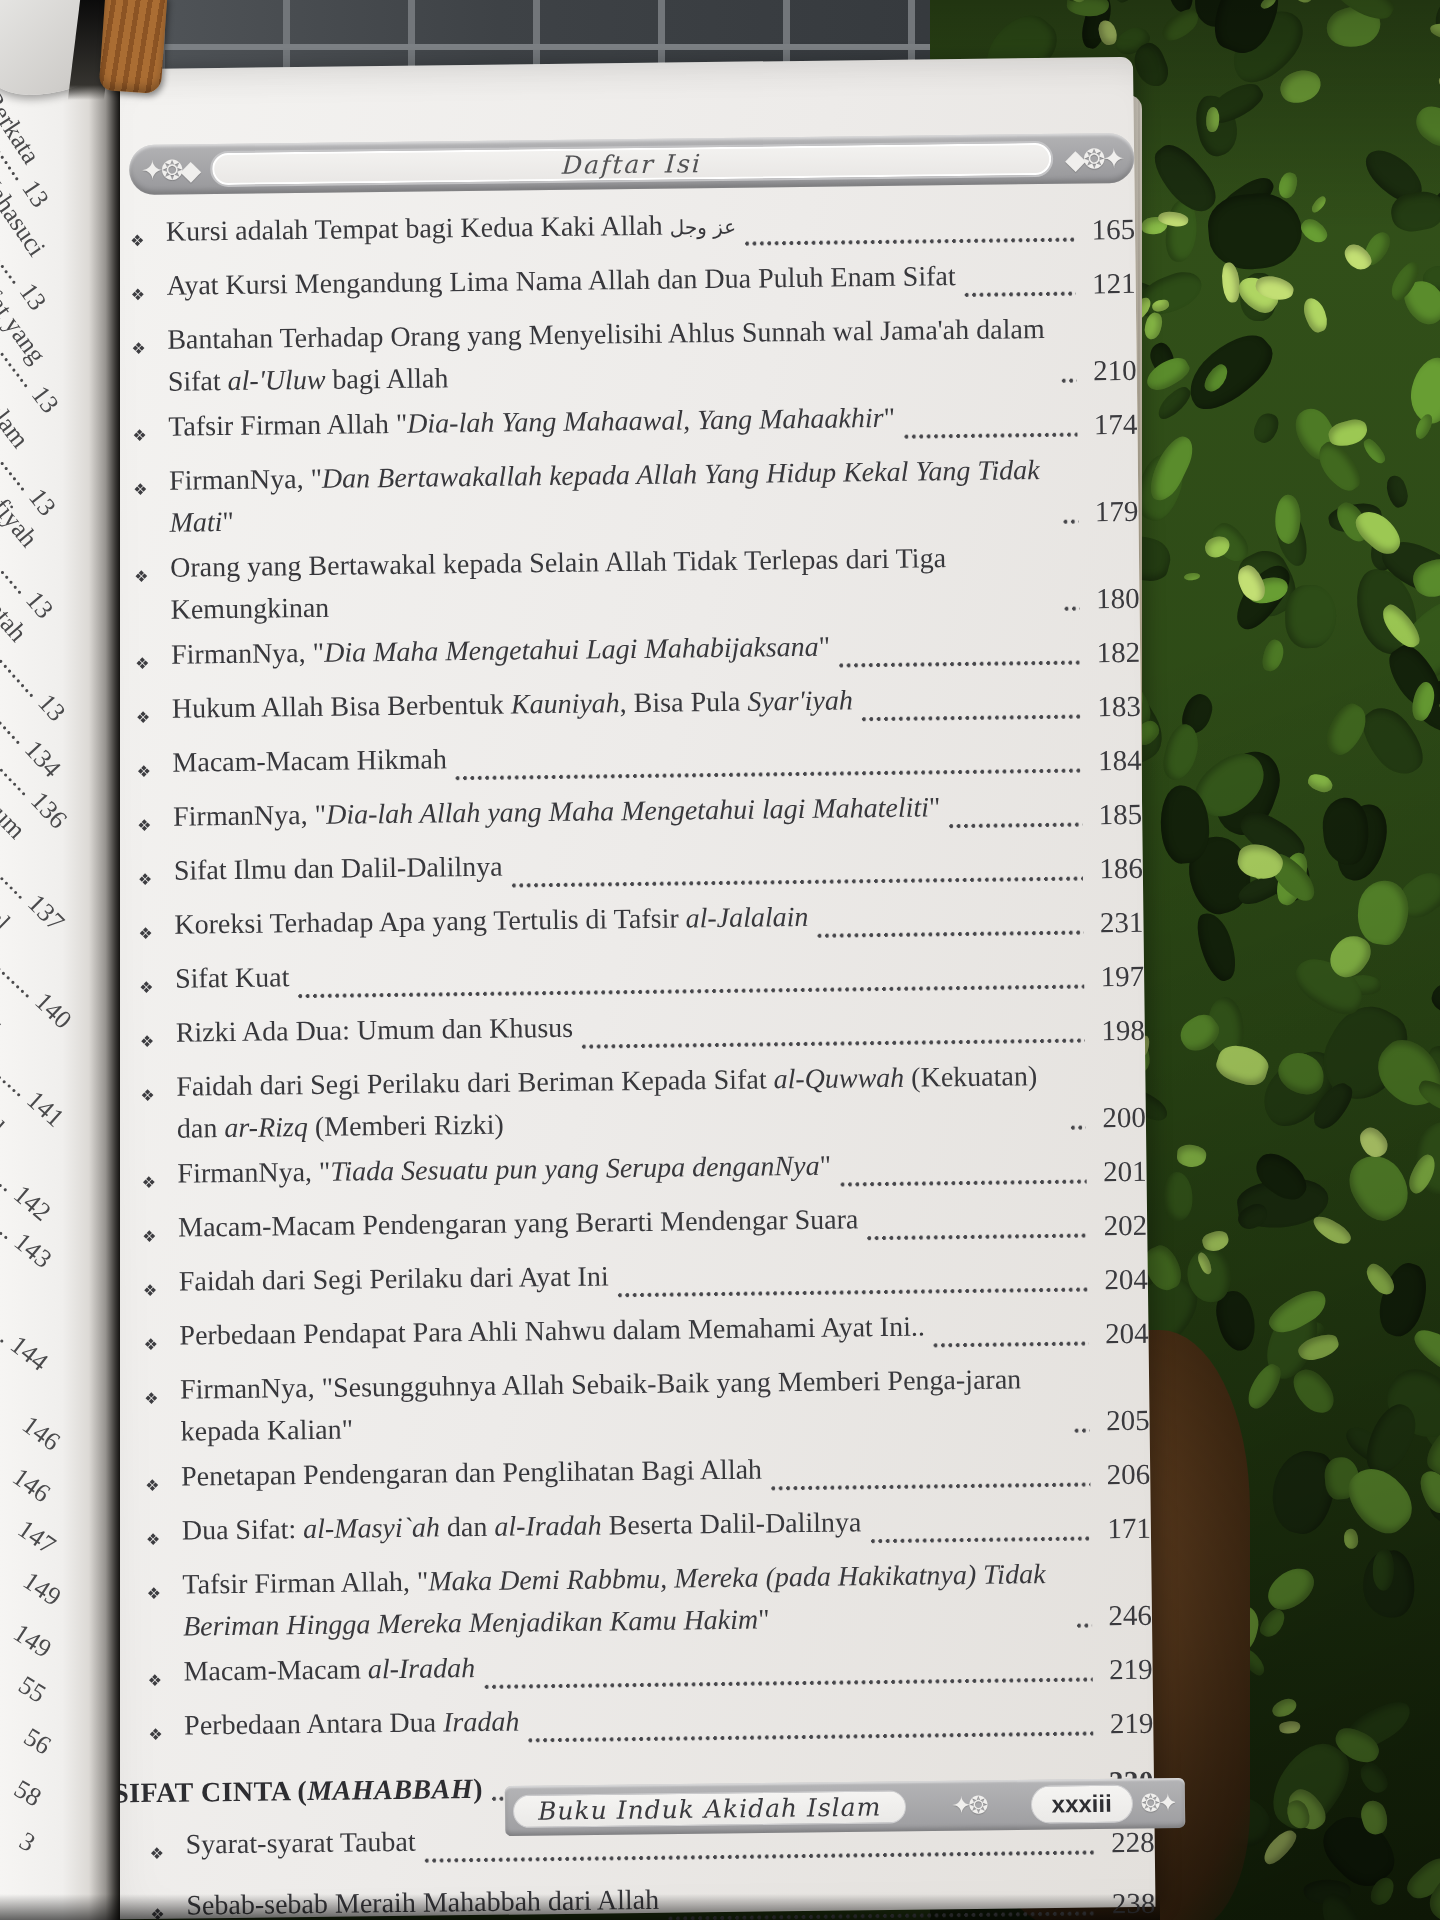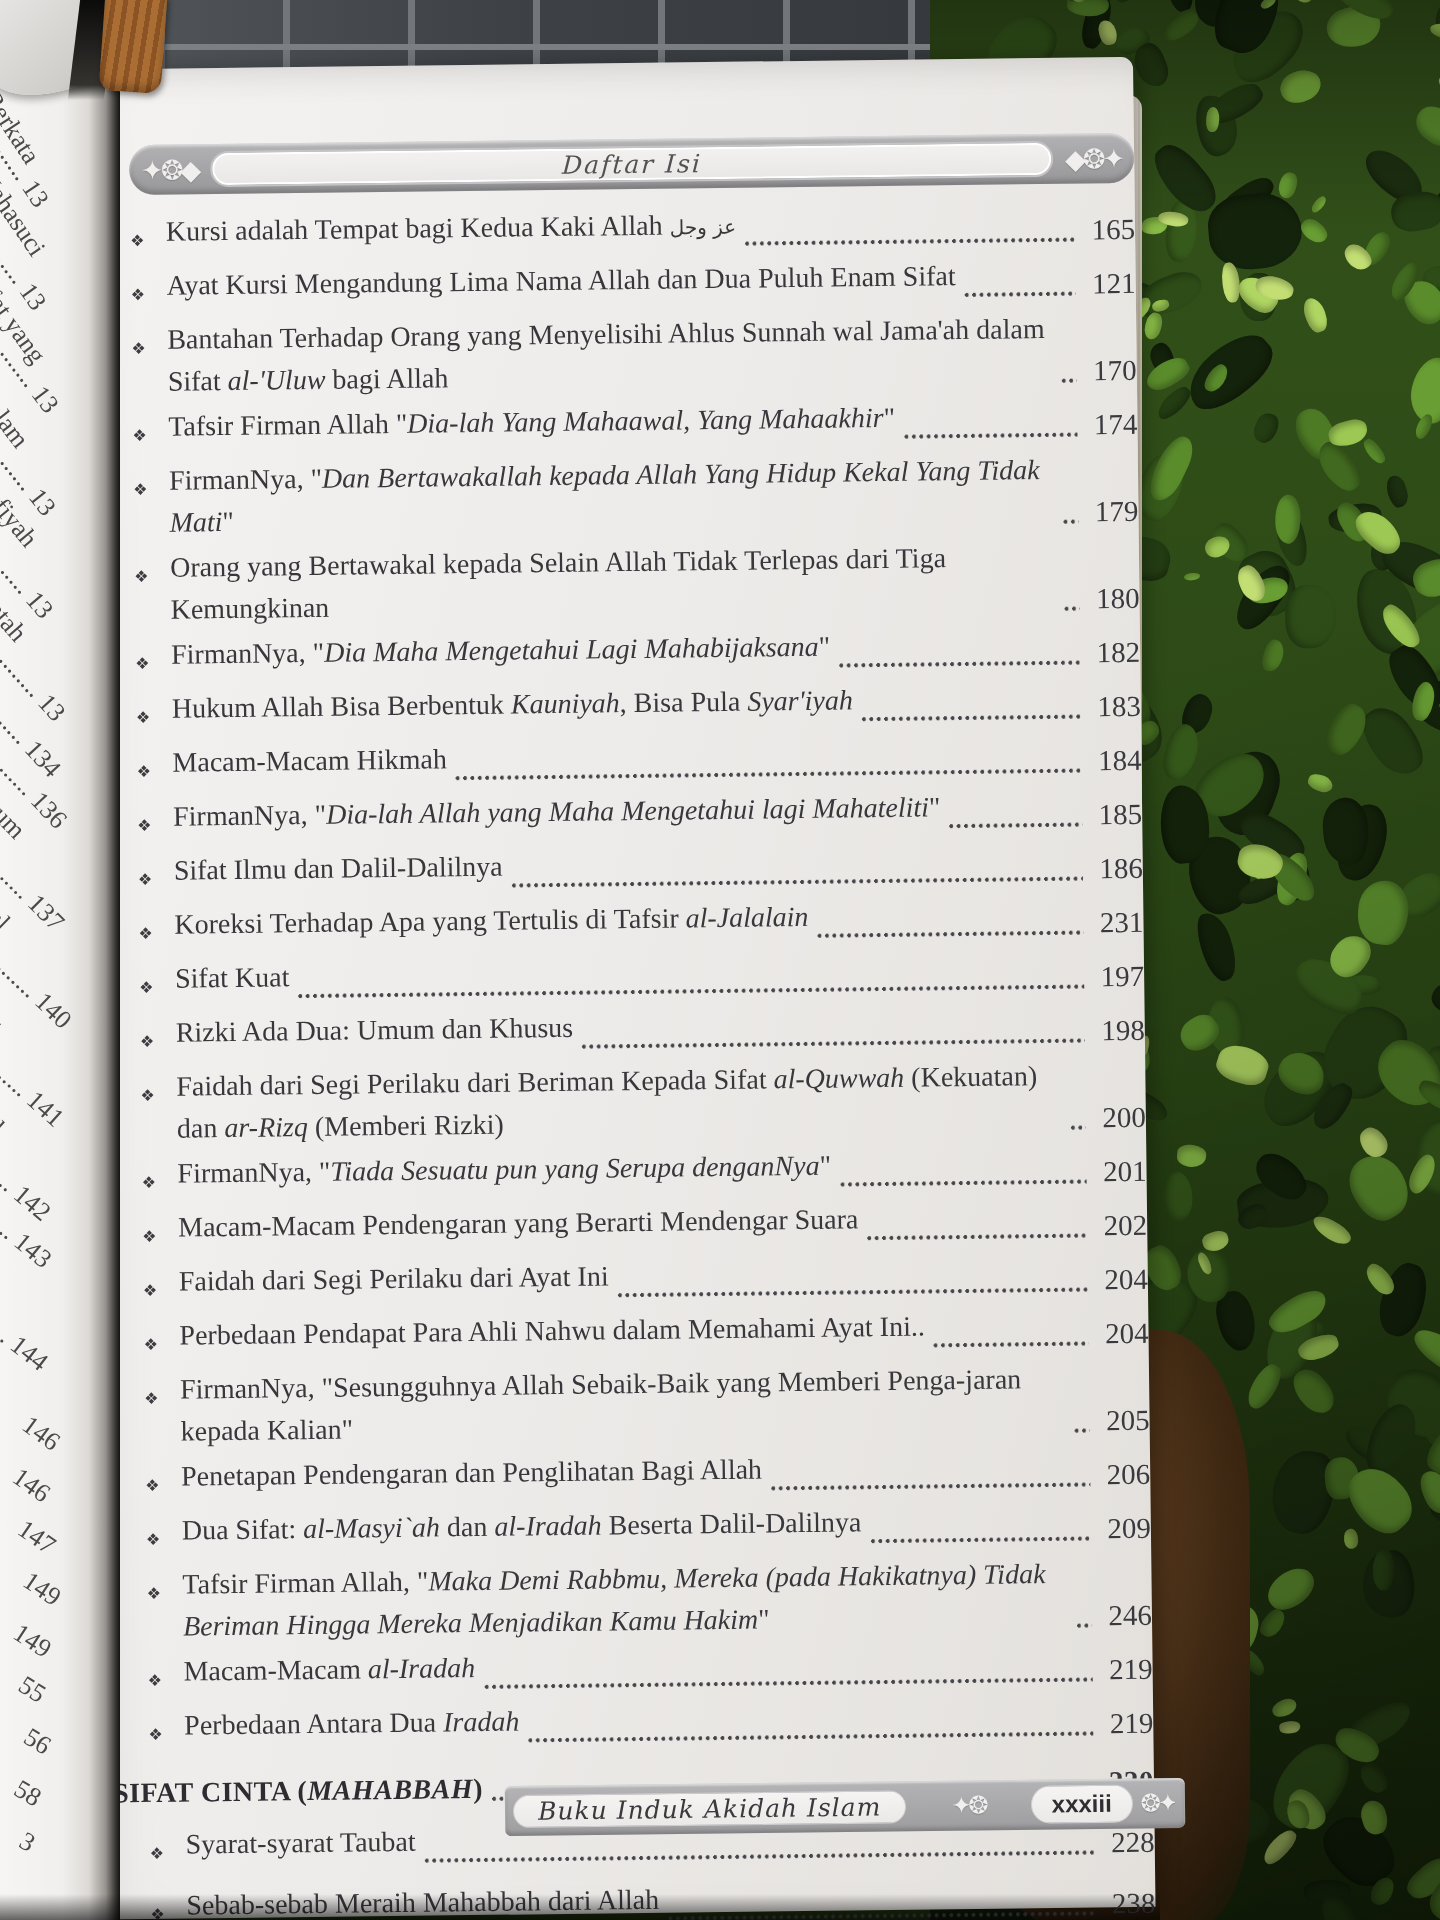--- a/index.html
+++ b/index.html
@@ -430,21 +430,21 @@
           <div class="toc-row">
             <span class="bullet">❖</span>
             <span class="txt"><span>Ayat Kursi Mengandung Lima Nama Allah dan Dua Puluh Enam Sifat</span></span>
             <span class="leader"></span>
             <span class="num">121</span>
           </div>
           <div class="toc-row">
             <span class="bullet">❖</span>
             <span class="txt"><span>Bantahan Terhadap Orang yang Menyelisihi Ahlus Sunnah wal Jama'ah dalam Sifat </span><span class="it">al-'Uluw</span><span> bagi Allah </span></span>
             <span class="leader"></span>
-            <span class="num">170</span>
+            <span class="num">210</span>
           </div>
           <div class="toc-row">
             <span class="bullet">❖</span>
             <span class="txt"><span>Tafsir Firman Allah "</span><span class="it">Dia-lah Yang Mahaawal, Yang Mahaakhir</span><span>"</span></span>
             <span class="leader"></span>
             <span class="num">174</span>
           </div>
           <div class="toc-row">
             <span class="bullet">❖</span>
             <span class="txt"><span>FirmanNya, "</span><span class="it">Dan Bertawakallah kepada Allah Yang Hidup Kekal Yang Tidak Mati</span><span>"</span></span>
@@ -544,21 +544,21 @@
           <div class="toc-row">
             <span class="bullet">❖</span>
             <span class="txt"><span>Penetapan Pendengaran dan Penglihatan Bagi Allah </span></span>
             <span class="leader"></span>
             <span class="num">206</span>
           </div>
           <div class="toc-row">
             <span class="bullet">❖</span>
             <span class="txt"><span>Dua Sifat: </span><span class="it">al-Masyi`ah</span><span> dan </span><span class="it">al-Iradah</span><span> Beserta Dalil-Dalilnya</span></span>
             <span class="leader"></span>
-            <span class="num">209</span>
+            <span class="num">171</span>
           </div>
           <div class="toc-row">
             <span class="bullet">❖</span>
             <span class="txt"><span>Tafsir Firman Allah, "</span><span class="it">Maka Demi Rabbmu, Mereka (pada Hakikatnya) Tidak Beriman Hingga Mereka Menjadikan Kamu Hakim</span><span>" </span></span>
             <span class="leader"></span>
             <span class="num">246</span>
           </div>
           <div class="toc-row">
             <span class="bullet">❖</span>
             <span class="txt"><span>Macam-Macam </span><span class="it">al-Iradah</span><span> </span></span>

